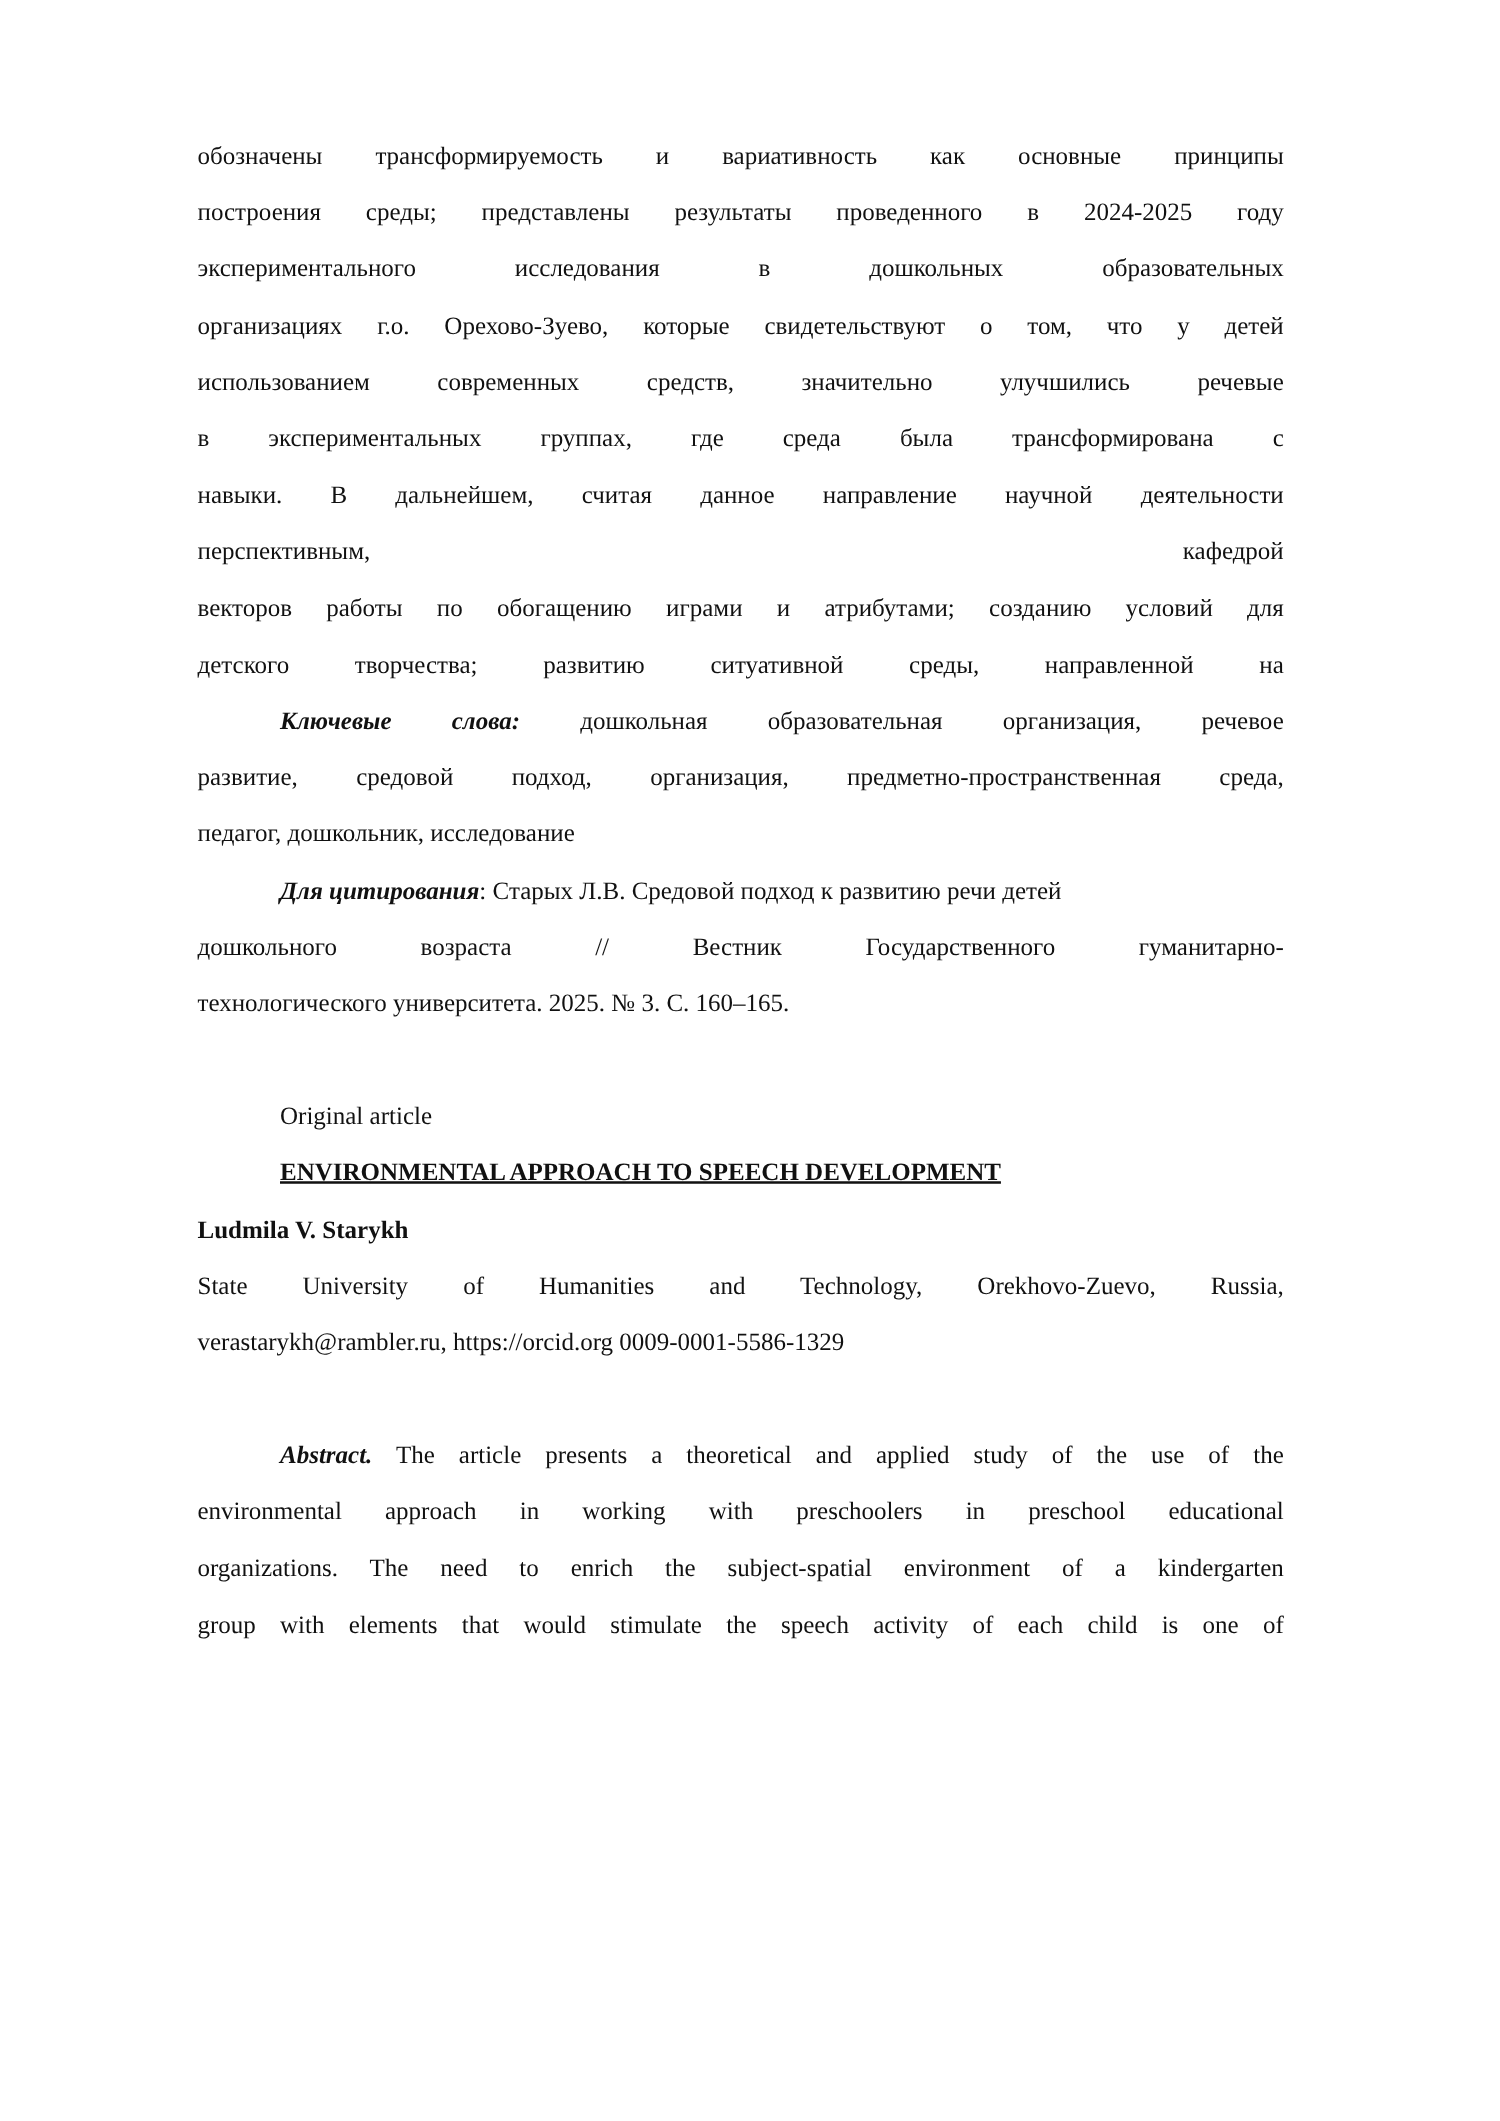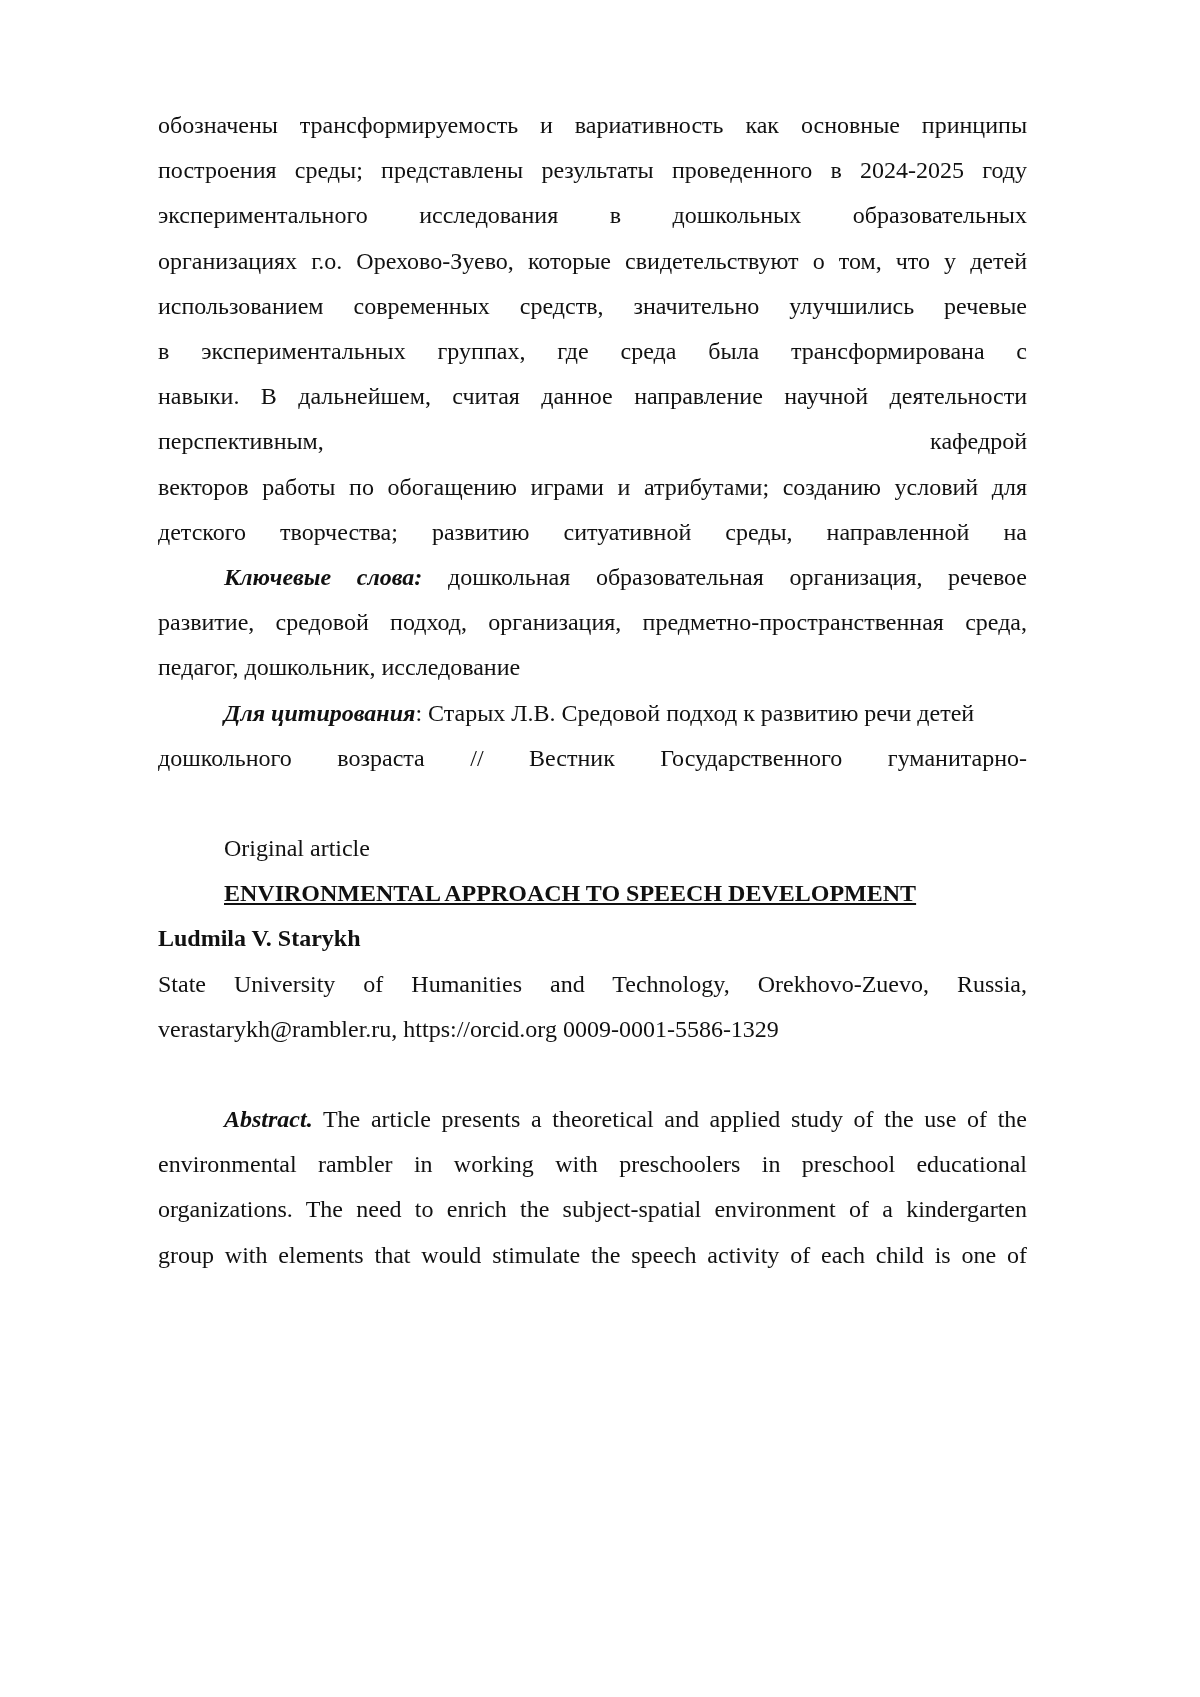--- a/index.html
+++ b/index.html
@@ -1,20 +1,20 @@
 <!DOCTYPE html>
 <html><head>
 <meta charset="utf-8">
 <style>
   html, body { margin: 0; padding: 0; background: #ffffff; }
   body { width: 1200px; height: 1697px; position: relative; overflow: hidden; }
   .page {
     position: absolute; left: 158px; top: 103px; width: 869px;
     font-family: "Liberation Serif", "DejaVu Serif", serif;
-    font-size: 24px; line-height: 45.2px; color: #111111;
+    font-size: 20px; line-height: 45.2px; color: #111111;
   }
   .line { display: block; white-space: nowrap; }
   .jl { display: block; text-align: justify; text-align-last: justify; white-space: normal; }
   .indent { padding-left: 66px; }
   .bi { font-weight: bold; font-style: italic; }
   .b { font-weight: bold; }
   .title { text-align: left; font-weight: bold; padding-left: 66px; text-decoration: underline; }
   .gap { height: 45px; }
   .gap2 { height: 45px; }
 </style>
@@ -38,34 +38,35 @@
 
   <div>
     <span class="jl indent"><span class="bi">Ключевые слова:</span> <span>дошкольная образовательная организация, речевое</span></span>
     <span class="jl">развитие, средовой подход, организация, предметно-пространственная среда,</span>
     <span class="line">педагог, дошкольник, исследование</span>
   </div>
 
   <div>
     <span class="line indent"><span class="bi">Для цитирования</span><span>: Старых Л.В. Средовой подход к развитию речи детей</span></span>
     <span class="jl">дошкольного возраста // Вестник Государственного гуманитарно-</span>
+    <span class="line">технологического университета. 2025. № 3. С. 160–165.</span>
   </div>
 
   <div class="gap"></div>
 
   <div>
     <span class="line indent">Original article</span>
     <span class="line title">ENVIRONMENTAL APPROACH TO SPEECH DEVELOPMENT</span>
     <span class="line b">Ludmila V. Starykh</span>
     <span class="jl">State University of Humanities and Technology, Orekhovo-Zuevo, Russia,</span>
     <span class="line">verastarykh@rambler.ru, https://orcid.org 0009-0001-5586-1329</span>
   </div>
 
   <div class="gap2"></div>
 
   <div>
     <span class="jl indent"><span class="bi">Abstract.</span><span> The article presents a theoretical and applied study of the use of the</span></span>
-    <span class="jl">environmental rambler in working with preschoolers in preschool educational</span>
+    <span class="jl">environmental approach in working with preschoolers in preschool educational</span>
     <span class="jl">organizations. The need to enrich the subject-spatial environment of a kindergarten</span>
     <span class="jl">group with elements that would stimulate the speech activity of each child is one of</span>
   </div>
 
 </div>
 
 </body></html>

